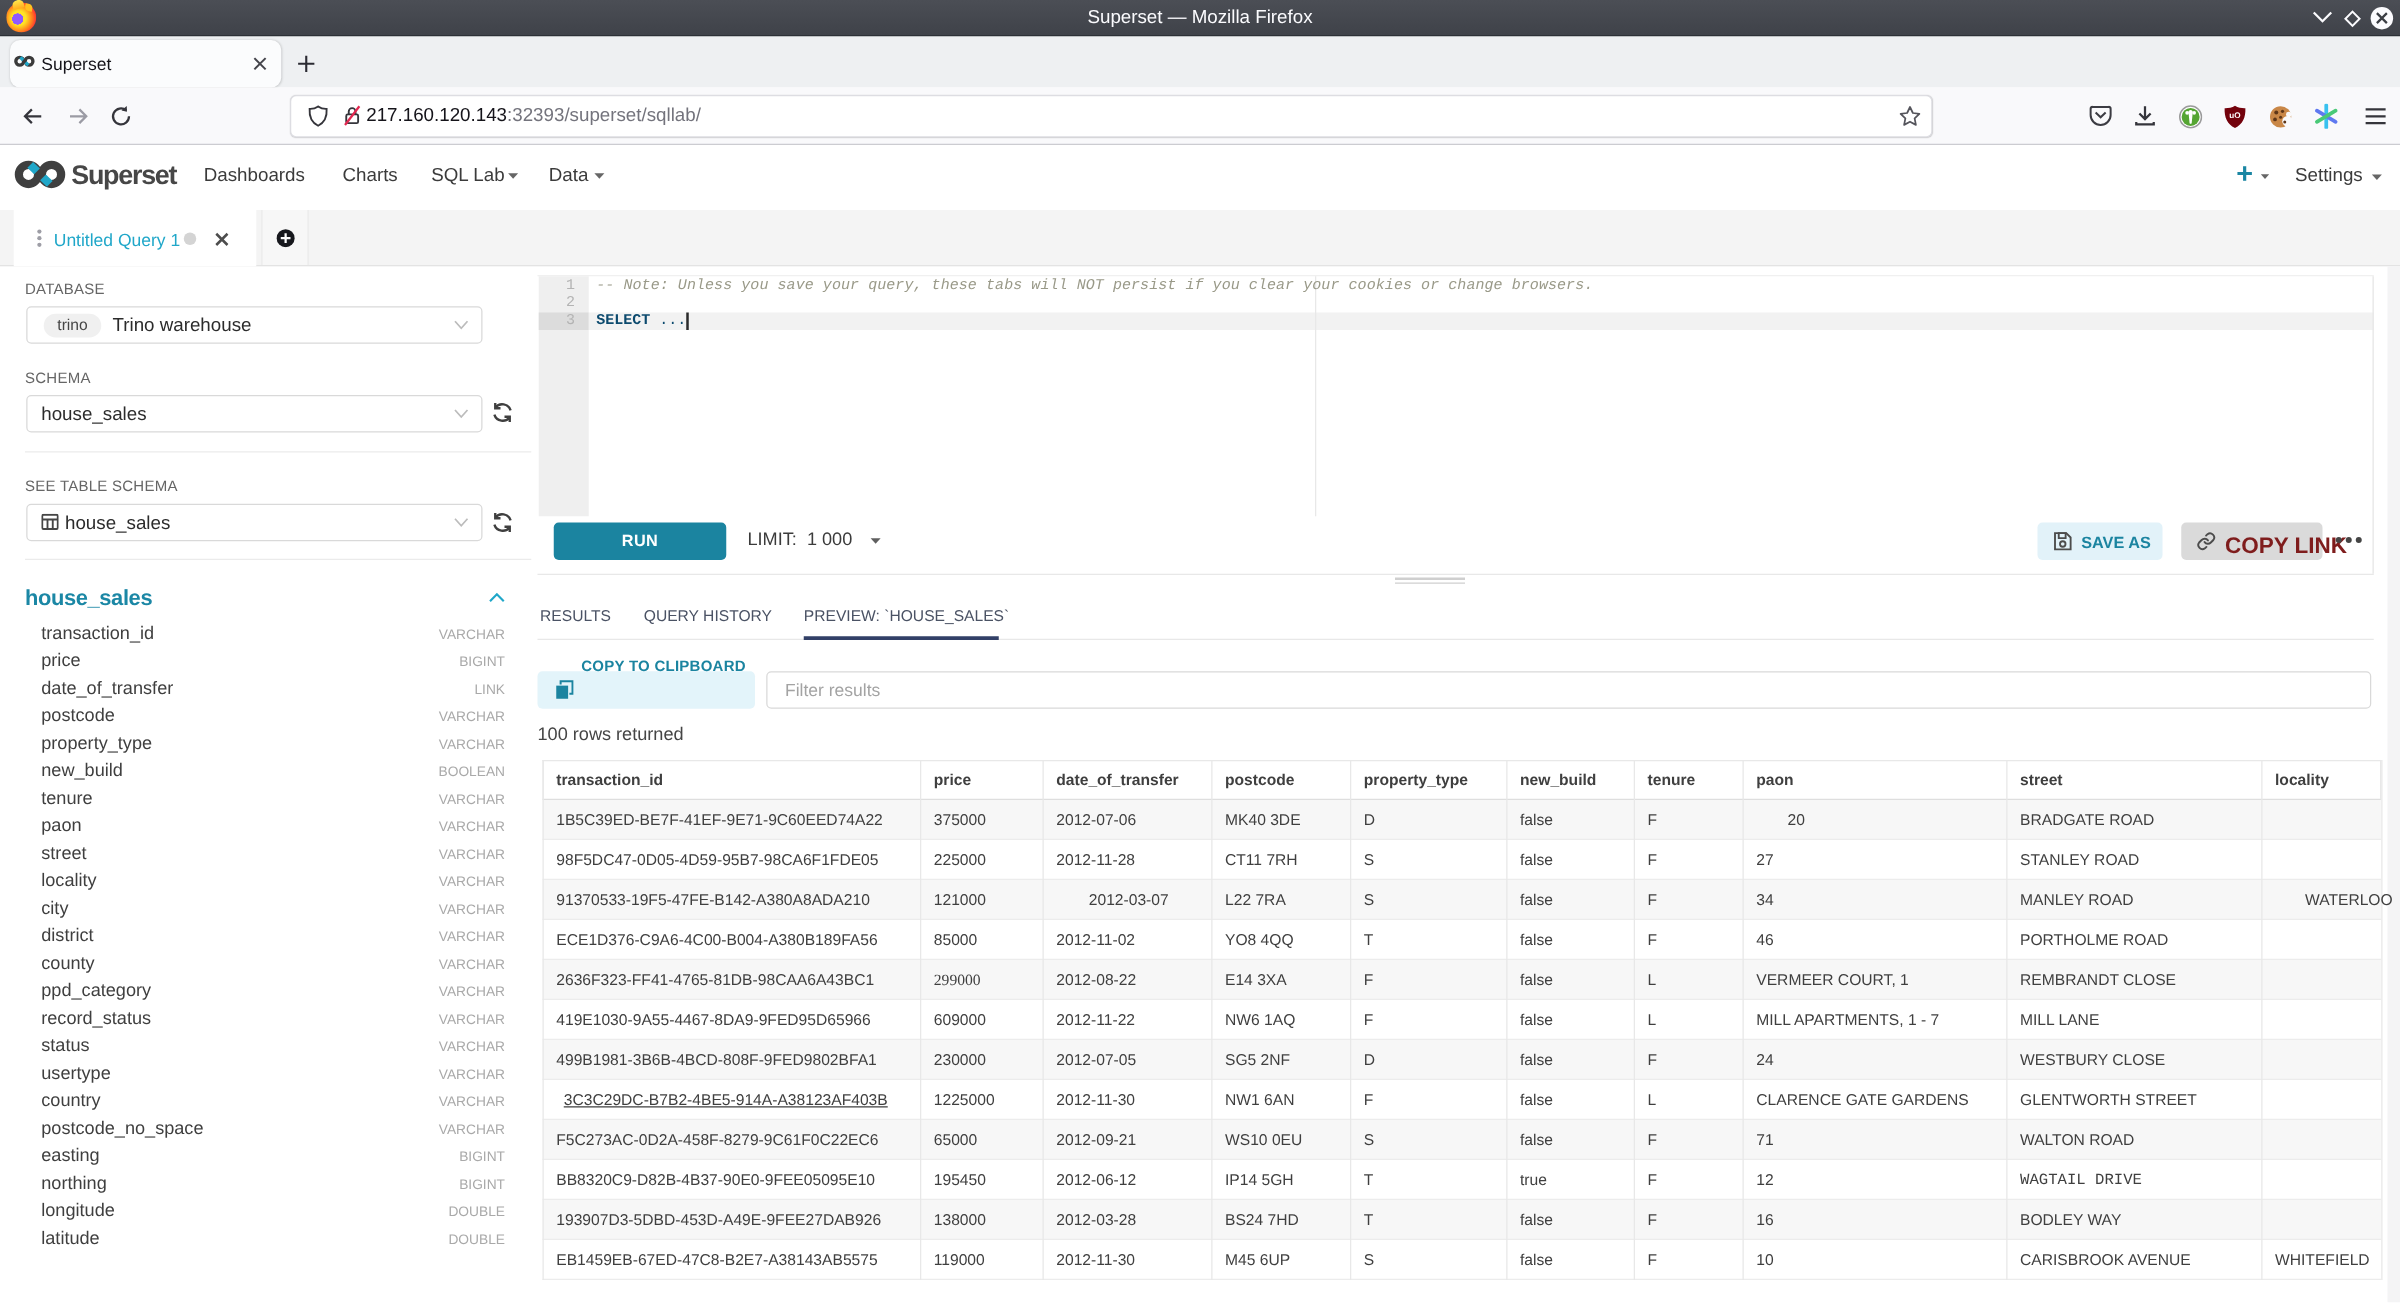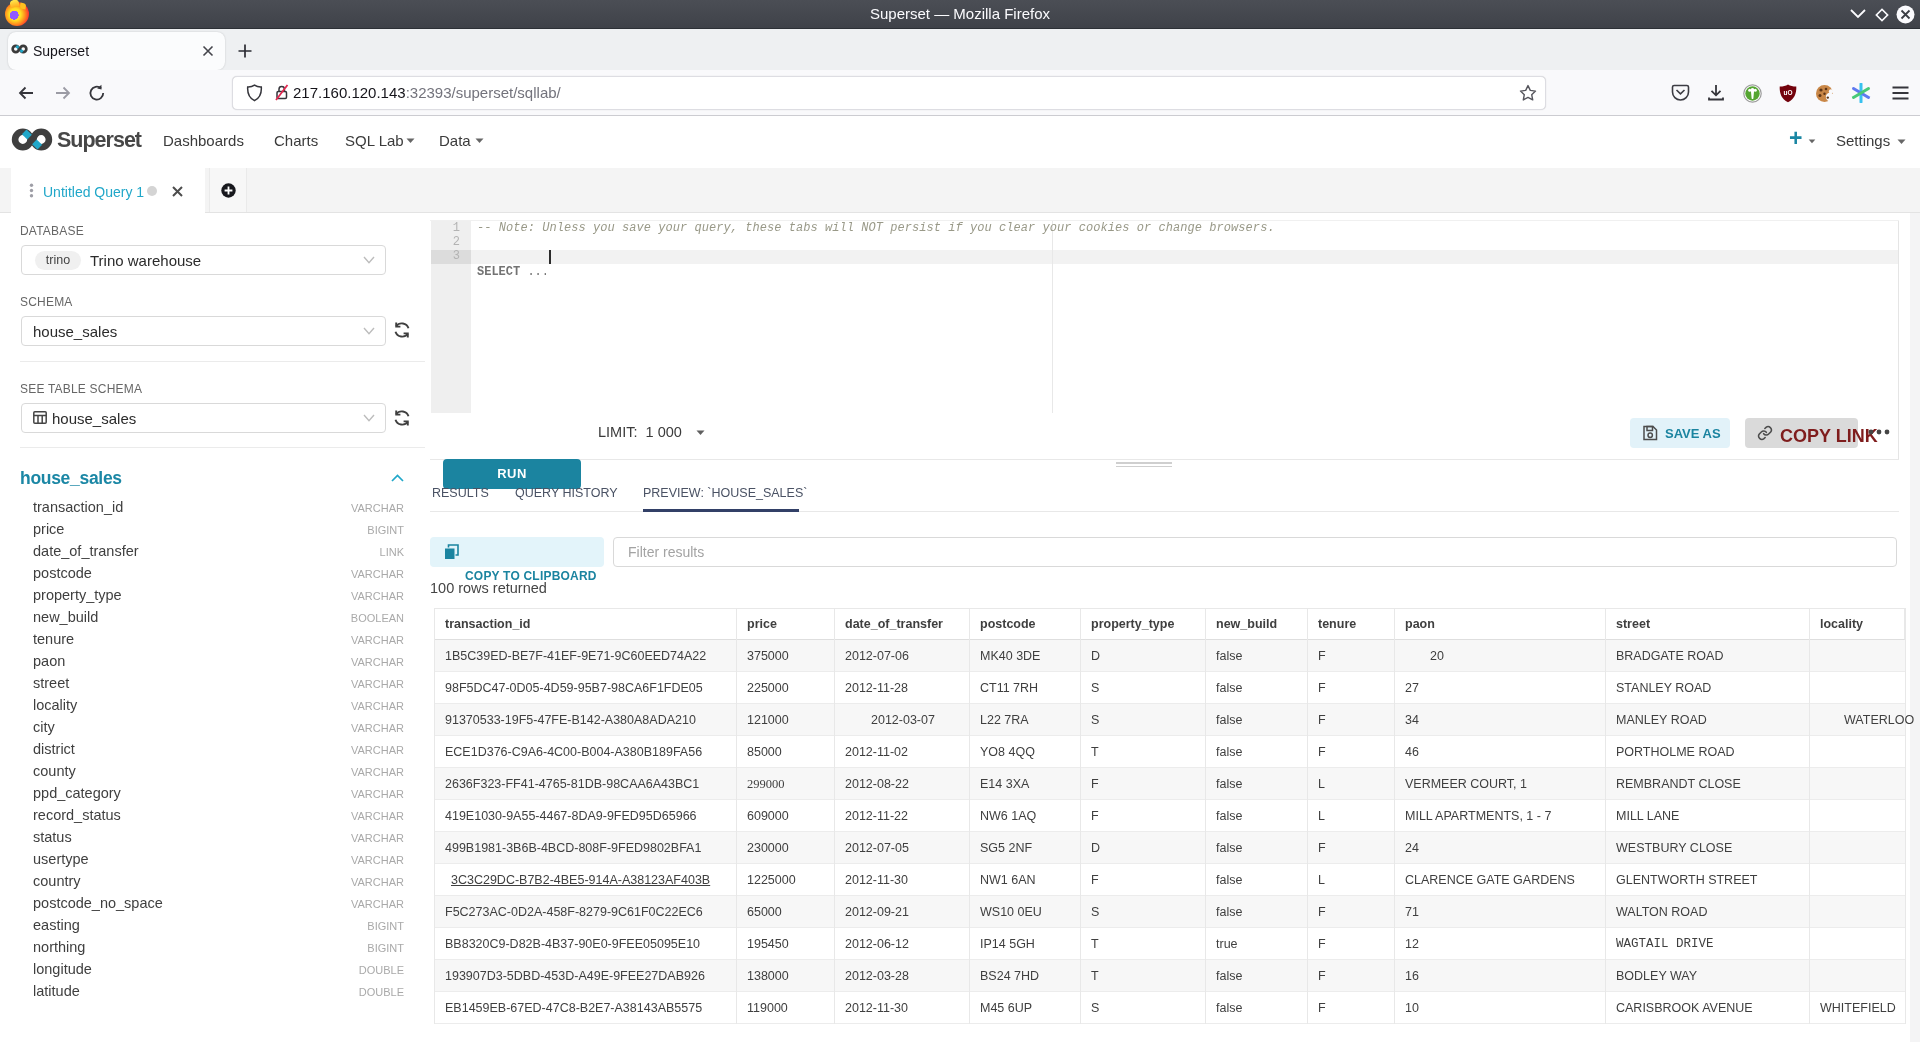--- a/index.html
+++ b/index.html
@@ -300,26 +300,26 @@
 
 <div class="abs" style="left:431px;top:250px;width:40px;height:14px;background:#dcdcdc;"></div>
 <div class="abs" style="left:471px;top:250px;width:1428px;height:14px;background:#f2f2f2;"></div>
 
 <div class="abs" style="left:1052px;top:221px;width:1px;height:192px;background:#e8e8e8;"></div>
 <div class="abs" style="left:1898px;top:221px;width:1px;height:238px;background:#e5e5e5;"></div>
 <div class="abs lnum" style="left:430px;top:222px;line-height:13.7px;">1</div>
 <div class="abs lnum" style="left:430px;top:236px;line-height:13.7px;">2</div>
 <div class="abs lnum" style="left:430px;top:250px;line-height:13.7px;">3</div>
 <div class="abs eline" style="left:477px;top:222px;color:#999988;font-style:italic;letter-spacing:0.05px;">-- Note: Unless you save your query, these tabs will NOT persist if you clear your cookies or change browsers.</div>
-<div class="abs eline" style="left:477px;top:266px;color:#737373;"><b>SELECT</b> ...</div>
+<div class="abs eline" style="left:477px;top:250px;color:#0c4a6e;"><b>SELECT</b> ...</div>
 <div class="abs" style="left:549px;top:250px;width:2px;height:14px;background:#2b2b2b;"></div>
 
 <div class="abs" style="left:430px;top:459px;width:1469px;height:1px;background:#e8e8e8;"></div>
 <div class="abs btn" style="left:443px;top:418px;width:138px;height:30px;background:#1b84a0;
-  color:#fff;text-align:center;line-height:30px;letter-spacing:0.4px;margin-top:41px;">RUN</div>
+  color:#fff;text-align:center;line-height:30px;letter-spacing:0.4px;">RUN</div>
 <div class="abs" style="left:598px;top:424px;font-size:14.5px;color:#3b3b3b;">LIMIT:&nbsp; 1 000</div>
 <svg class="abs" style="left:696px;top:430px" width="9" height="6" viewBox="0 0 9 6">
     <path d="M0.5 0.5 L4.5 5 L8.5 0.5 Z" fill="#5f5f5f"></path>
   </svg>
 <div class="abs btn" style="left:1630px;top:418px;width:100px;height:30px;background:#e2f2f9;"></div>
 <svg class="abs" style="left:1642px;top:425px" width="16" height="16" viewBox="0 0 16 16">
   <path d="M2 1.5 H11 L14.5 5 V14.5 H2 Z" fill="none" stroke="#4c4c4c" stroke-width="1.5"></path>
   <path d="M5 1.5 H10.5 V5.5 H5 Z" fill="none" stroke="#4c4c4c" stroke-width="1.5"></path>
   <circle cx="8.2" cy="10.2" r="2.2" fill="none" stroke="#4c4c4c" stroke-width="1.5"></circle>
 </svg>
@@ -343,21 +343,21 @@
 <div class="abs rtab" style="left:515px;">QUERY HISTORY</div>
 <div class="abs rtab" style="left:643px;">PREVIEW: `HOUSE_SALES`</div>
 <div class="abs" style="left:430px;top:511px;width:1469px;height:1px;background:#e8e8e8;"></div>
 <div class="abs" style="left:643px;top:509px;width:156px;height:3px;background:#324067;"></div>
 
 <div class="abs btn" style="left:430px;top:537px;width:174px;height:30px;background:#e3f4fa;"></div>
 <svg class="abs" style="left:444px;top:544px" width="15" height="16" viewBox="0 0 15 16">
   <path d="M4.5 3.5 V1 H14 V11 H11.5" fill="none" stroke="#1b84a0" stroke-width="1.6"></path>
   <rect x="1" y="4.5" width="9.5" height="10.5" fill="#1b84a0"></rect>
 </svg>
-<div class="abs" style="left:465px;top:569px;font-size:12px;font-weight:bold;color:#1b84a0;letter-spacing:0.2px;">COPY TO CLIPBOARD</div>
+<div class="abs" style="left:465px;top:526px;font-size:12px;font-weight:bold;color:#1b84a0;letter-spacing:0.2px;">COPY TO CLIPBOARD</div>
 <div class="abs" style="left:613px;top:537px;width:1284px;height:30px;border:1px solid #d9d9d9;border-radius:4px;background:#fff;"></div>
 <div class="abs" style="left:628px;top:544px;font-size:14px;color:#a3a3a3;">Filter results</div>
 <div class="abs" style="left:430px;top:580px;font-size:14.5px;font-weight:500;color:#454545;">100 rows returned</div>
 
 <div class="abs" style="left:1910px;top:213px;width:10px;height:829px;background:#f4f4f5;"></div>
 
 <div class="abs" style="left:434px;top:608px;width:1471px;height:32px;background:#fff;border:1px solid #e8e8e8;border-bottom:1px solid #dedede;"></div>
 <div class="abs" style="left:434px;top:640px;width:1471px;height:32px;background:#f7f7f7;border-bottom:1px solid #ececec;"></div>
 <div class="abs" style="left:434px;top:672px;width:1471px;height:32px;background:#ffffff;border-bottom:1px solid #ececec;"></div>
 <div class="abs" style="left:434px;top:704px;width:1471px;height:32px;background:#f7f7f7;border-bottom:1px solid #ececec;"></div>

